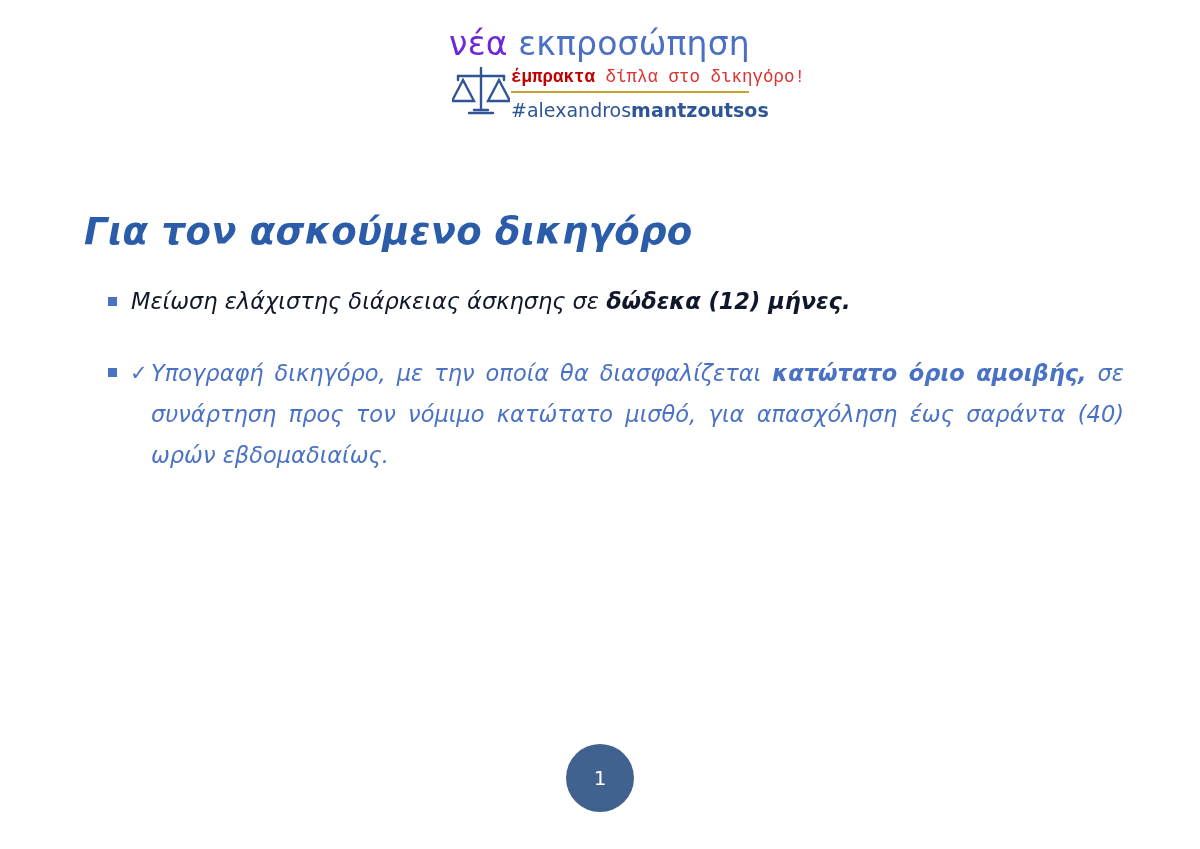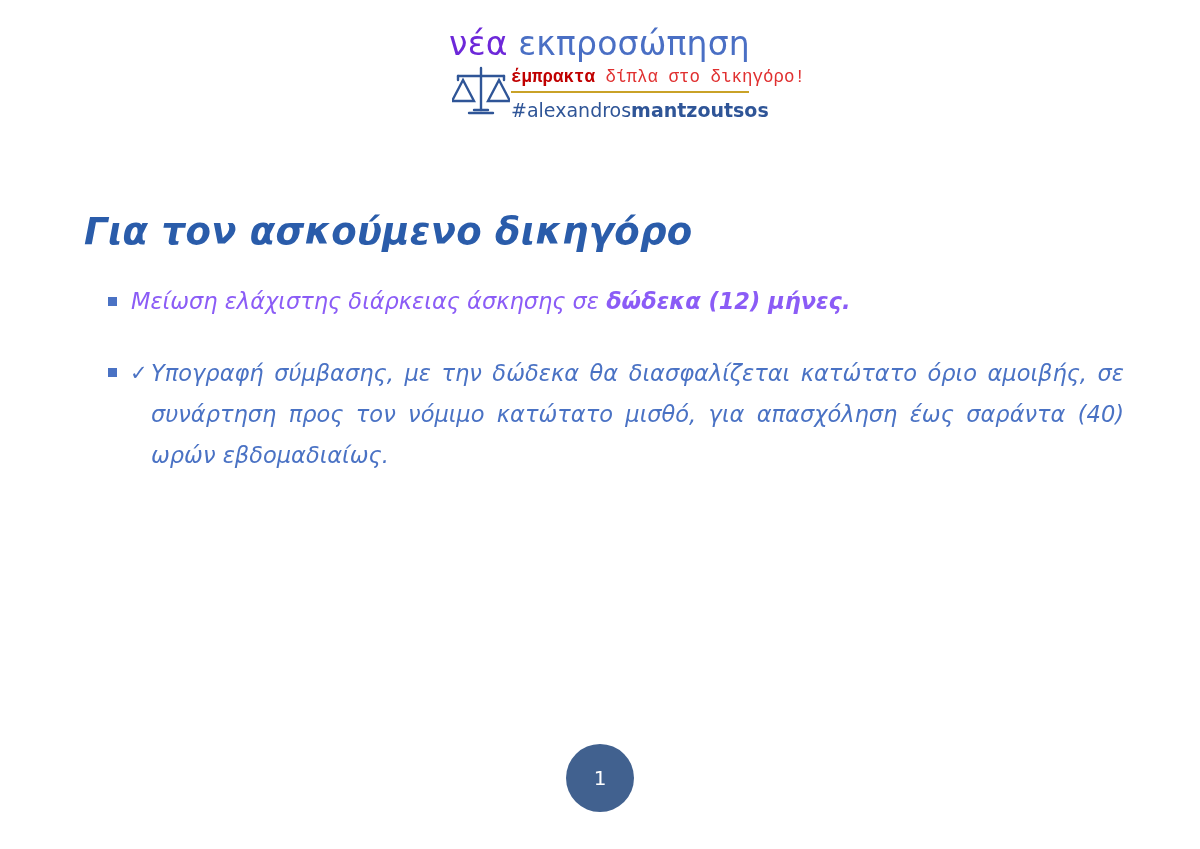--- a/index.html
+++ b/index.html
@@ -109,21 +109,21 @@
   .body-area {
     position: absolute;
     left: 104px;
     top: 282px;
     width: 1020px;
   }
   .bullet {
     position: relative;
     padding-left: 27px;
     margin-bottom: 33px;
-    color: #8b5cf6;
+    color: #0f172a;
     font-size: 22.5px;
     line-height: 38px;
     font-style: italic;
     text-align: justify;
     text-justify: inter-word;
   }
   .bullet:last-child { margin-bottom: 0; }
   .bullet .marker {
     position: absolute;
     left: 4px;
@@ -148,21 +148,21 @@
   }
   .subbullet .check {
     position: absolute;
     left: 0px;
     top: 0px;
     font-size: 21px;
     line-height: 41px;
     color: #4a72c4;
     font-style: normal;
   }
-  .subbullet b { font-weight: 400; font-style: italic; }
+  .subbullet b { font-weight: 700; font-style: italic; }
 
   
   .page-circle {
     position: absolute;
     left: 566px;
     top: 744px;
     width: 68px;
     height: 68px;
     border-radius: 50%;
     background: #41618f;
@@ -219,20 +219,20 @@
       <span><span>Μείωση ελάχιστης διάρκειας άσκησης σε </span><b>δώδεκα (12) μήνες.</b></span>
     </div>
 
     <div class="bullet">
       <span class="marker"></span>
     </div>
 
 
     <div class="subbullet">
       <span class="check">✓</span>
-      <span><span>Υπογραφή σύμβασης, με την δώδεκα θα διασφαλίζεται </span><b>κατώτατο όριο αμοιβής,</b><span> σε συνάρτηση προς τον νόμιμο κατώτατο μισθό, για απασχόληση έως σαράντα (40) ωρών εβδομαδιαίως.</span></span>
+      <span><span>Υπογραφή δικηγόρο, με την οποία θα διασφαλίζεται </span><b>κατώτατο όριο αμοιβής,</b><span> σε συνάρτηση προς τον νόμιμο κατώτατο μισθό, για απασχόληση έως σαράντα (40) ωρών εβδομαδιαίως.</span></span>
     </div>
 
   </div>
 
   <div class="page-circle">1</div>
 
 </div>
 
 </body></html>

